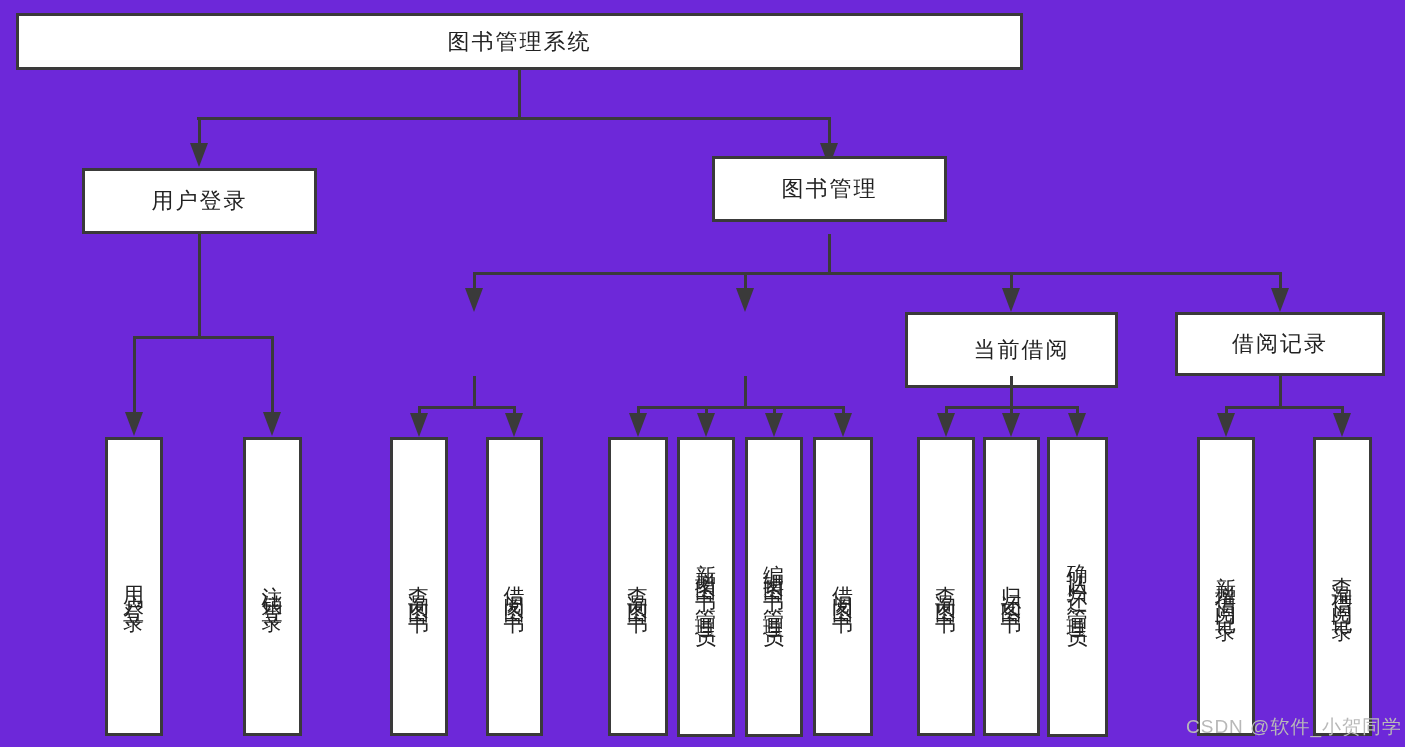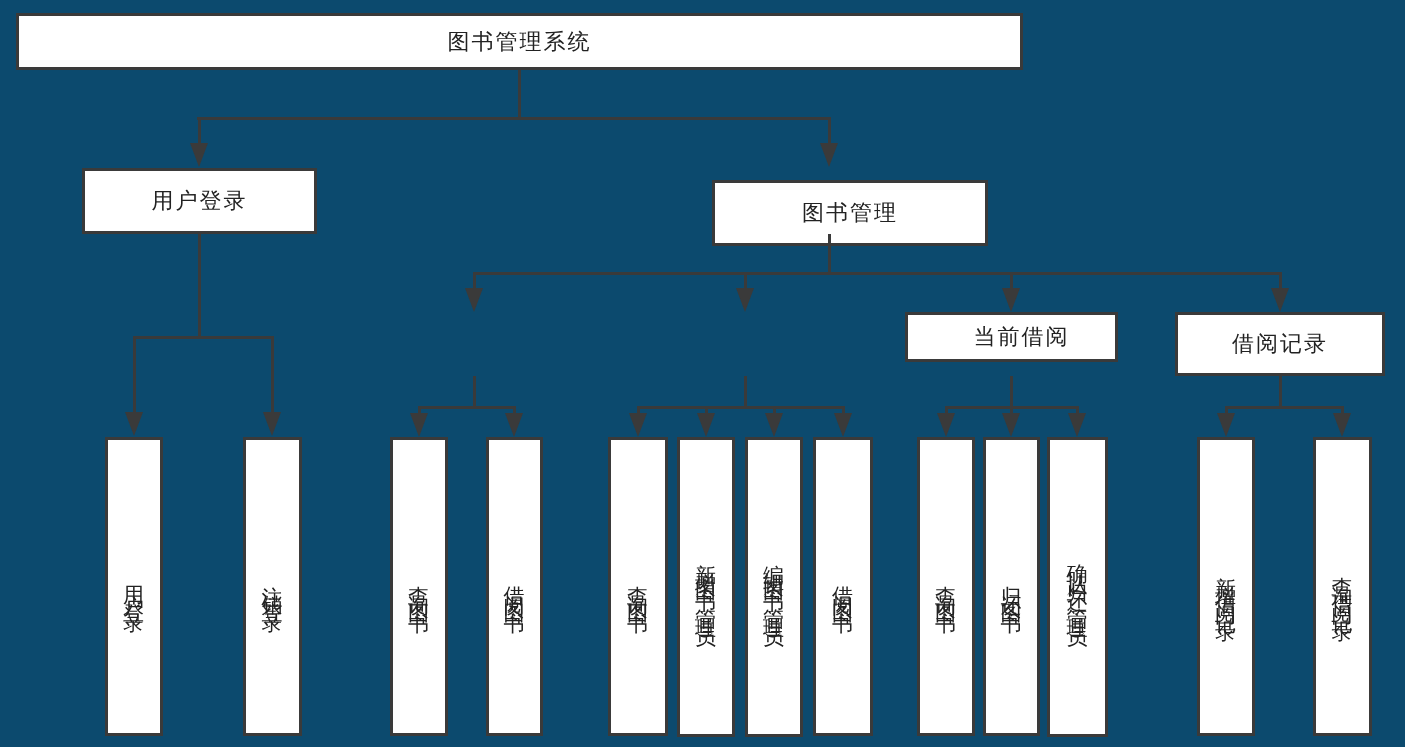--- a/index.html
+++ b/index.html
@@ -1,19 +1,19 @@
 <!DOCTYPE html>
 <html><head>
 <meta charset="utf-8">
 <style>
   html,body{margin:0;padding:0;background:#ffffff;}
   #canvas{
     position:relative;
     width:1405px;height:747px;
-    background:#0c4a6e;
+    background:#6d28d9;
     font-family:"Liberation Sans","DejaVu Sans",sans-serif;
     overflow:hidden;
   }
   .node{
     position:absolute;
     box-sizing:border-box;
     background:#ffffff;
     border:3px solid #3a3a3a;
     display:flex;
     align-items:center;
@@ -55,41 +55,41 @@
   <div class="node" style="left:16px;top:13px;width:1007px;height:57px;">图书管理系统</div>
 
   <div class="vline" style="left:518px;top:69px;height:49px;"></div>
   <div class="hline" style="left:197px;top:117px;width:634px;"></div>
   <div class="vline" style="left:198px;top:117px;height:28px;"></div>
   <div class="arrow" style="left:190px;top:143px;"></div>
   <div class="vline" style="left:828px;top:117px;height:28px;"></div>
   <div class="arrow" style="left:820px;top:143px;"></div>
 
   <div class="node" style="left:82px;top:168px;width:235px;height:66px;">用户登录</div>
-  <div class="node" style="left:712px;top:180px;width:276px;height:66px;">图书管理</div>
+  <div class="node" style="left:712px;top:156px;width:235px;height:66px;">图书管理</div>
 
   <div class="vline" style="left:198px;top:234px;height:104px;"></div>
   <div class="hline" style="left:133px;top:336px;width:141px;"></div>
   <div class="vline" style="left:133px;top:336px;height:77px;"></div>
   <div class="arrow" style="left:125px;top:412px;"></div>
   <div class="vline" style="left:271px;top:336px;height:77px;"></div>
   <div class="arrow" style="left:263px;top:412px;"></div>
 
   <div class="vline" style="left:828px;top:234px;height:40px;"></div>
   <div class="hline" style="left:473px;top:272px;width:809px;"></div>
   <div class="vline" style="left:473px;top:272px;height:18px;"></div>
   <div class="arrow" style="left:465px;top:288px;"></div>
   <div class="vline" style="left:744px;top:272px;height:18px;"></div>
   <div class="arrow" style="left:736px;top:288px;"></div>
   <div class="vline" style="left:1010px;top:272px;height:18px;"></div>
   <div class="arrow" style="left:1002px;top:288px;"></div>
   <div class="vline" style="left:1279px;top:272px;height:18px;"></div>
   <div class="arrow" style="left:1271px;top:288px;"></div>
 
-  <div class="node" style="left:905px;top:312px;width:213px;height:50px;padding-left:20px;">当前借阅</div>
+  <div class="node" style="left:905px;top:312px;width:213px;height:76px;padding-left:20px;">当前借阅</div>
   <div class="node" style="left:1175px;top:312px;width:210px;height:64px;">借阅记录</div>
 
   <div class="vline" style="left:473px;top:376px;height:32px;"></div>
   <div class="hline" style="left:418px;top:406px;width:98px;"></div>
   <div class="vline" style="left:418px;top:406px;height:10px;"></div>
   <div class="arrow" style="left:410px;top:413px;"></div>
   <div class="vline" style="left:513px;top:406px;height:10px;"></div>
   <div class="arrow" style="left:505px;top:413px;"></div>
 
   <div class="vline" style="left:744px;top:376px;height:32px;"></div>
@@ -130,14 +130,15 @@
   <div class="node leaf" style="left:745px;top:437px;width:58px;height:300px;">编辑图书（管理员）</div>
   <div class="node leaf" style="left:813px;top:437px;width:60px;height:299px;">借阅图书</div>
 
   <div class="node leaf" style="left:917px;top:437px;width:58px;height:299px;">查询图书</div>
   <div class="node leaf" style="left:983px;top:437px;width:57px;height:299px;">归还图书</div>
   <div class="node leaf" style="left:1047px;top:437px;width:61px;height:300px;">确认归还（管理员）</div>
 
   <div class="node leaf" style="left:1197px;top:437px;width:58px;height:299px;">新增借阅记录</div>
   <div class="node leaf" style="left:1313px;top:437px;width:59px;height:299px;">查询借阅记录</div>
 
+  <div class="watermark">CSDN @软件_小贺同学</div>
 
 </div>
 
 </body></html>

